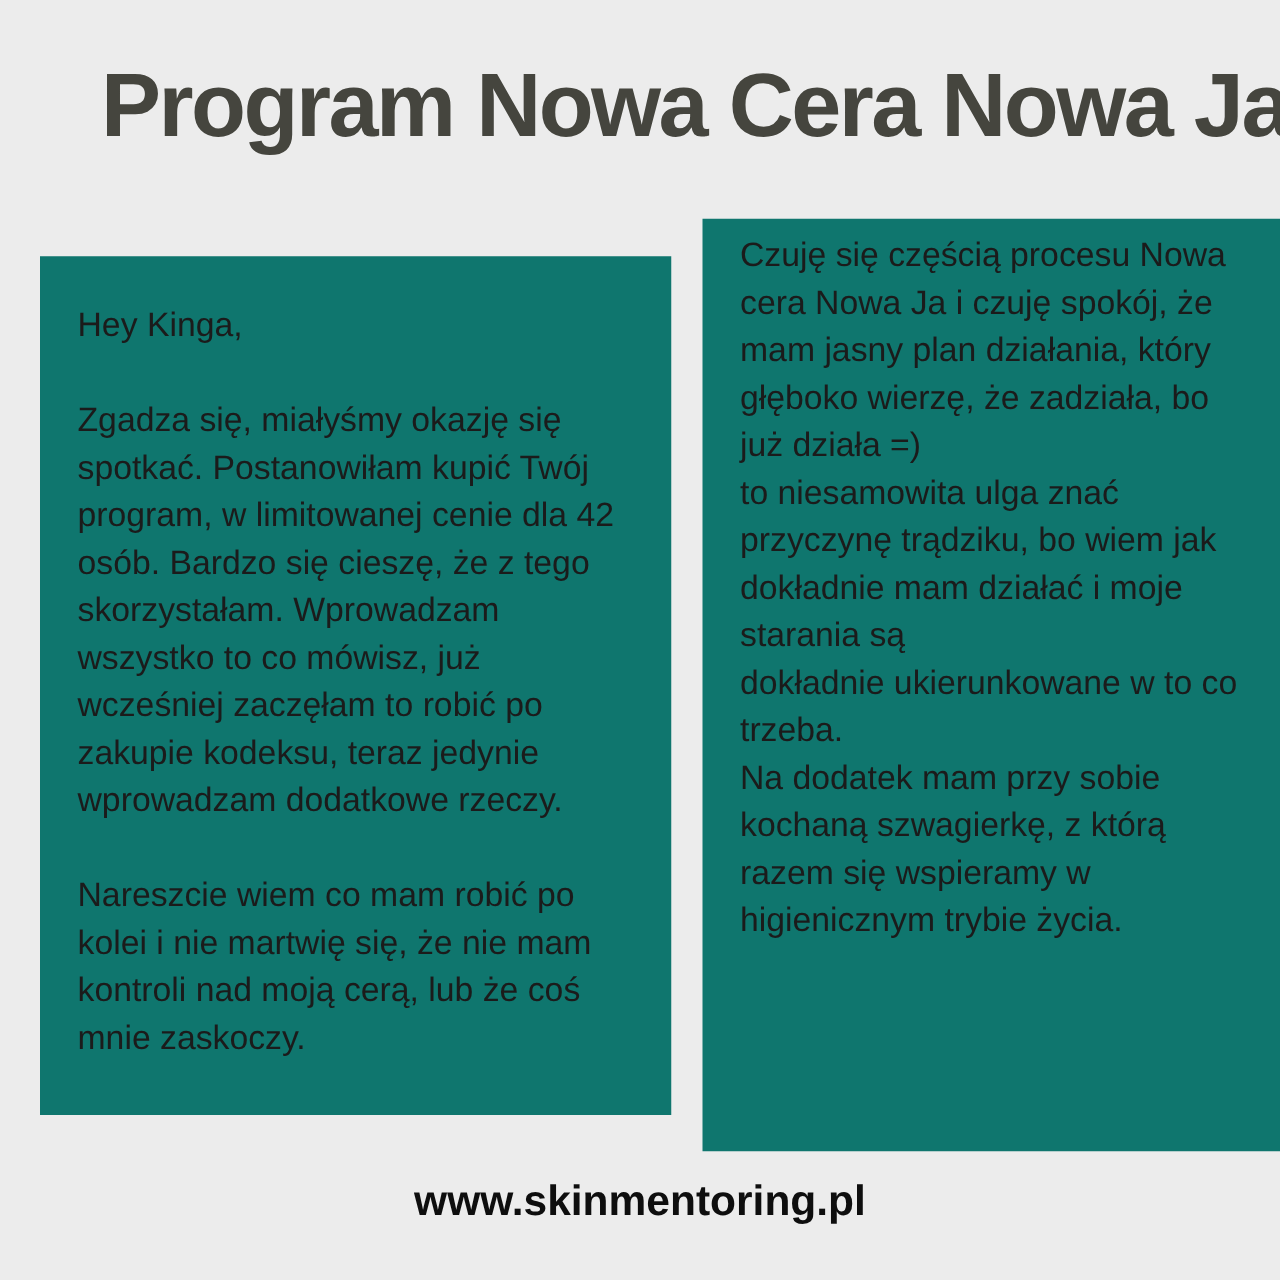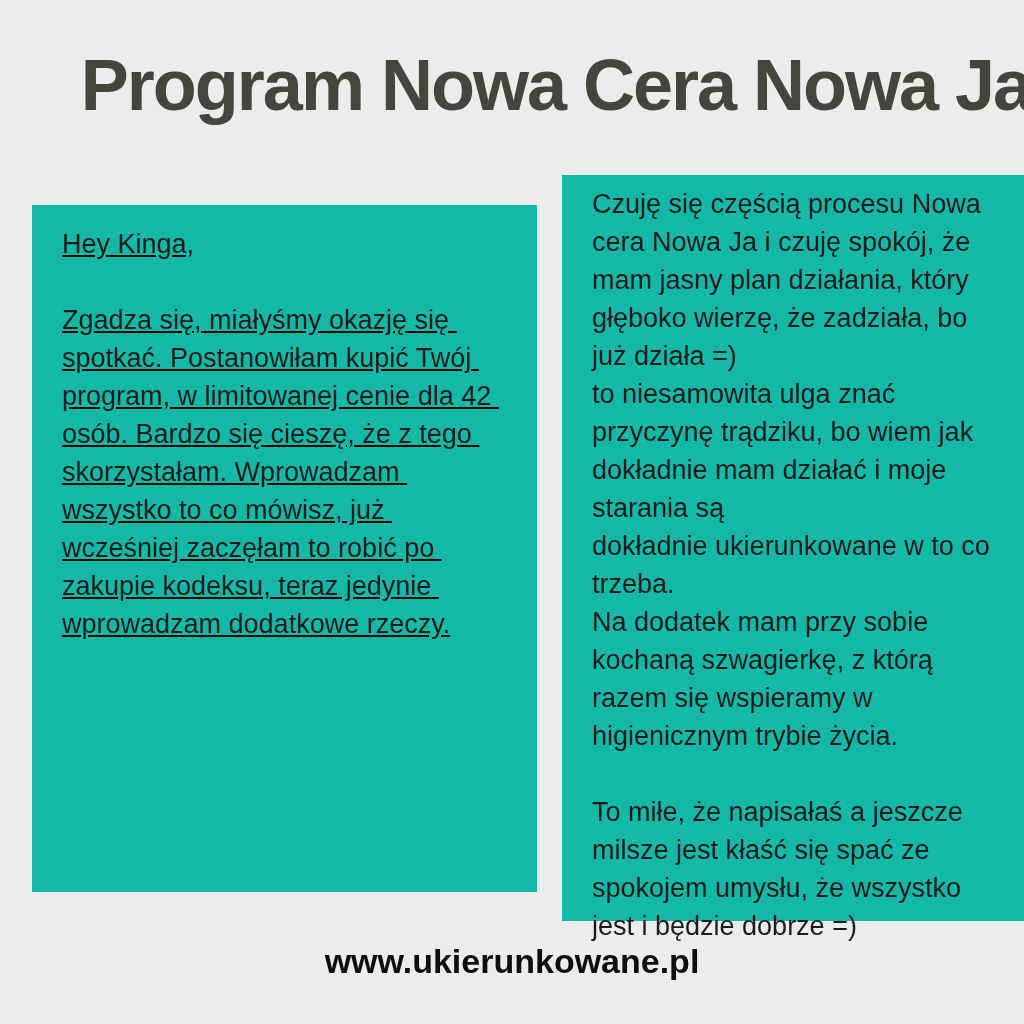--- a/index.html
+++ b/index.html
@@ -22,30 +22,29 @@
     text-align: center;
     font-size: 72px;
     font-weight: bold;
     letter-spacing: -2px;
     color: #45453e;
     white-space: nowrap;
     padding-left: 44px;
   }
   .card {
     position: absolute;
-    background: #14b8a6;
+    background: #0f766e;
     box-sizing: border-box;
   }
   .card-left {
     left: 32px;
     top: 205px;
     width: 505px;
     height: 687px;
-    padding: 20px 28px 0 30px;
-    text-decoration: underline;
+    padding: 36px 28px 0 30px;
   }
   .card-right {
     left: 562px;
     top: 175px;
     width: 462px;
     height: 746px;
     padding: 10px 28px 0 30px;
   }
   .card p {
     margin: 0 0 38px 0;
@@ -69,23 +68,23 @@
   }
 </style>
 </head>
 <body>
 
 <div class="main-title">Program Nowa Cera Nowa Ja</div>
 
 <div class="card card-left">
   <p>Hey Kinga,</p>
   <p>Zgadza się, miałyśmy okazję się spotkać. Postanowiłam kupić Twój program, w limitowanej cenie dla 42 osób. Bardzo się cieszę, że z tego skorzystałam. Wprowadzam wszystko to co mówisz, już wcześniej zaczęłam to robić po zakupie kodeksu, teraz jedynie wprowadzam dodatkowe rzeczy.</p>
+  <p>Nareszcie wiem co mam robić po kolei i nie martwię się, że nie mam kontroli nad moją cerą, lub że coś mnie zaskoczy.</p>
 </div>
 
 <div class="card card-right">
   <p>Czuję się częścią procesu Nowa cera Nowa Ja i czuję spokój, że mam jasny plan działania, który głęboko wierzę, że zadziała, bo już działa =)
 to niesamowita ulga znać przyczynę trądziku, bo wiem jak dokładnie mam działać i moje starania są
 dokładnie ukierunkowane w to co trzeba.
 Na dodatek mam przy sobie kochaną szwagierkę, z którą razem się wspieramy w higienicznym trybie życia.</p>
-  <p>To miłe, że napisałaś a jeszcze milsze jest kłaść się spać ze spokojem umysłu, że wszystko jest i będzie dobrze =)</p>
 </div>
 
-<div class="footer-url">www.ukierunkowane.pl</div>
+<div class="footer-url">www.skinmentoring.pl</div>
 
 </body></html>

